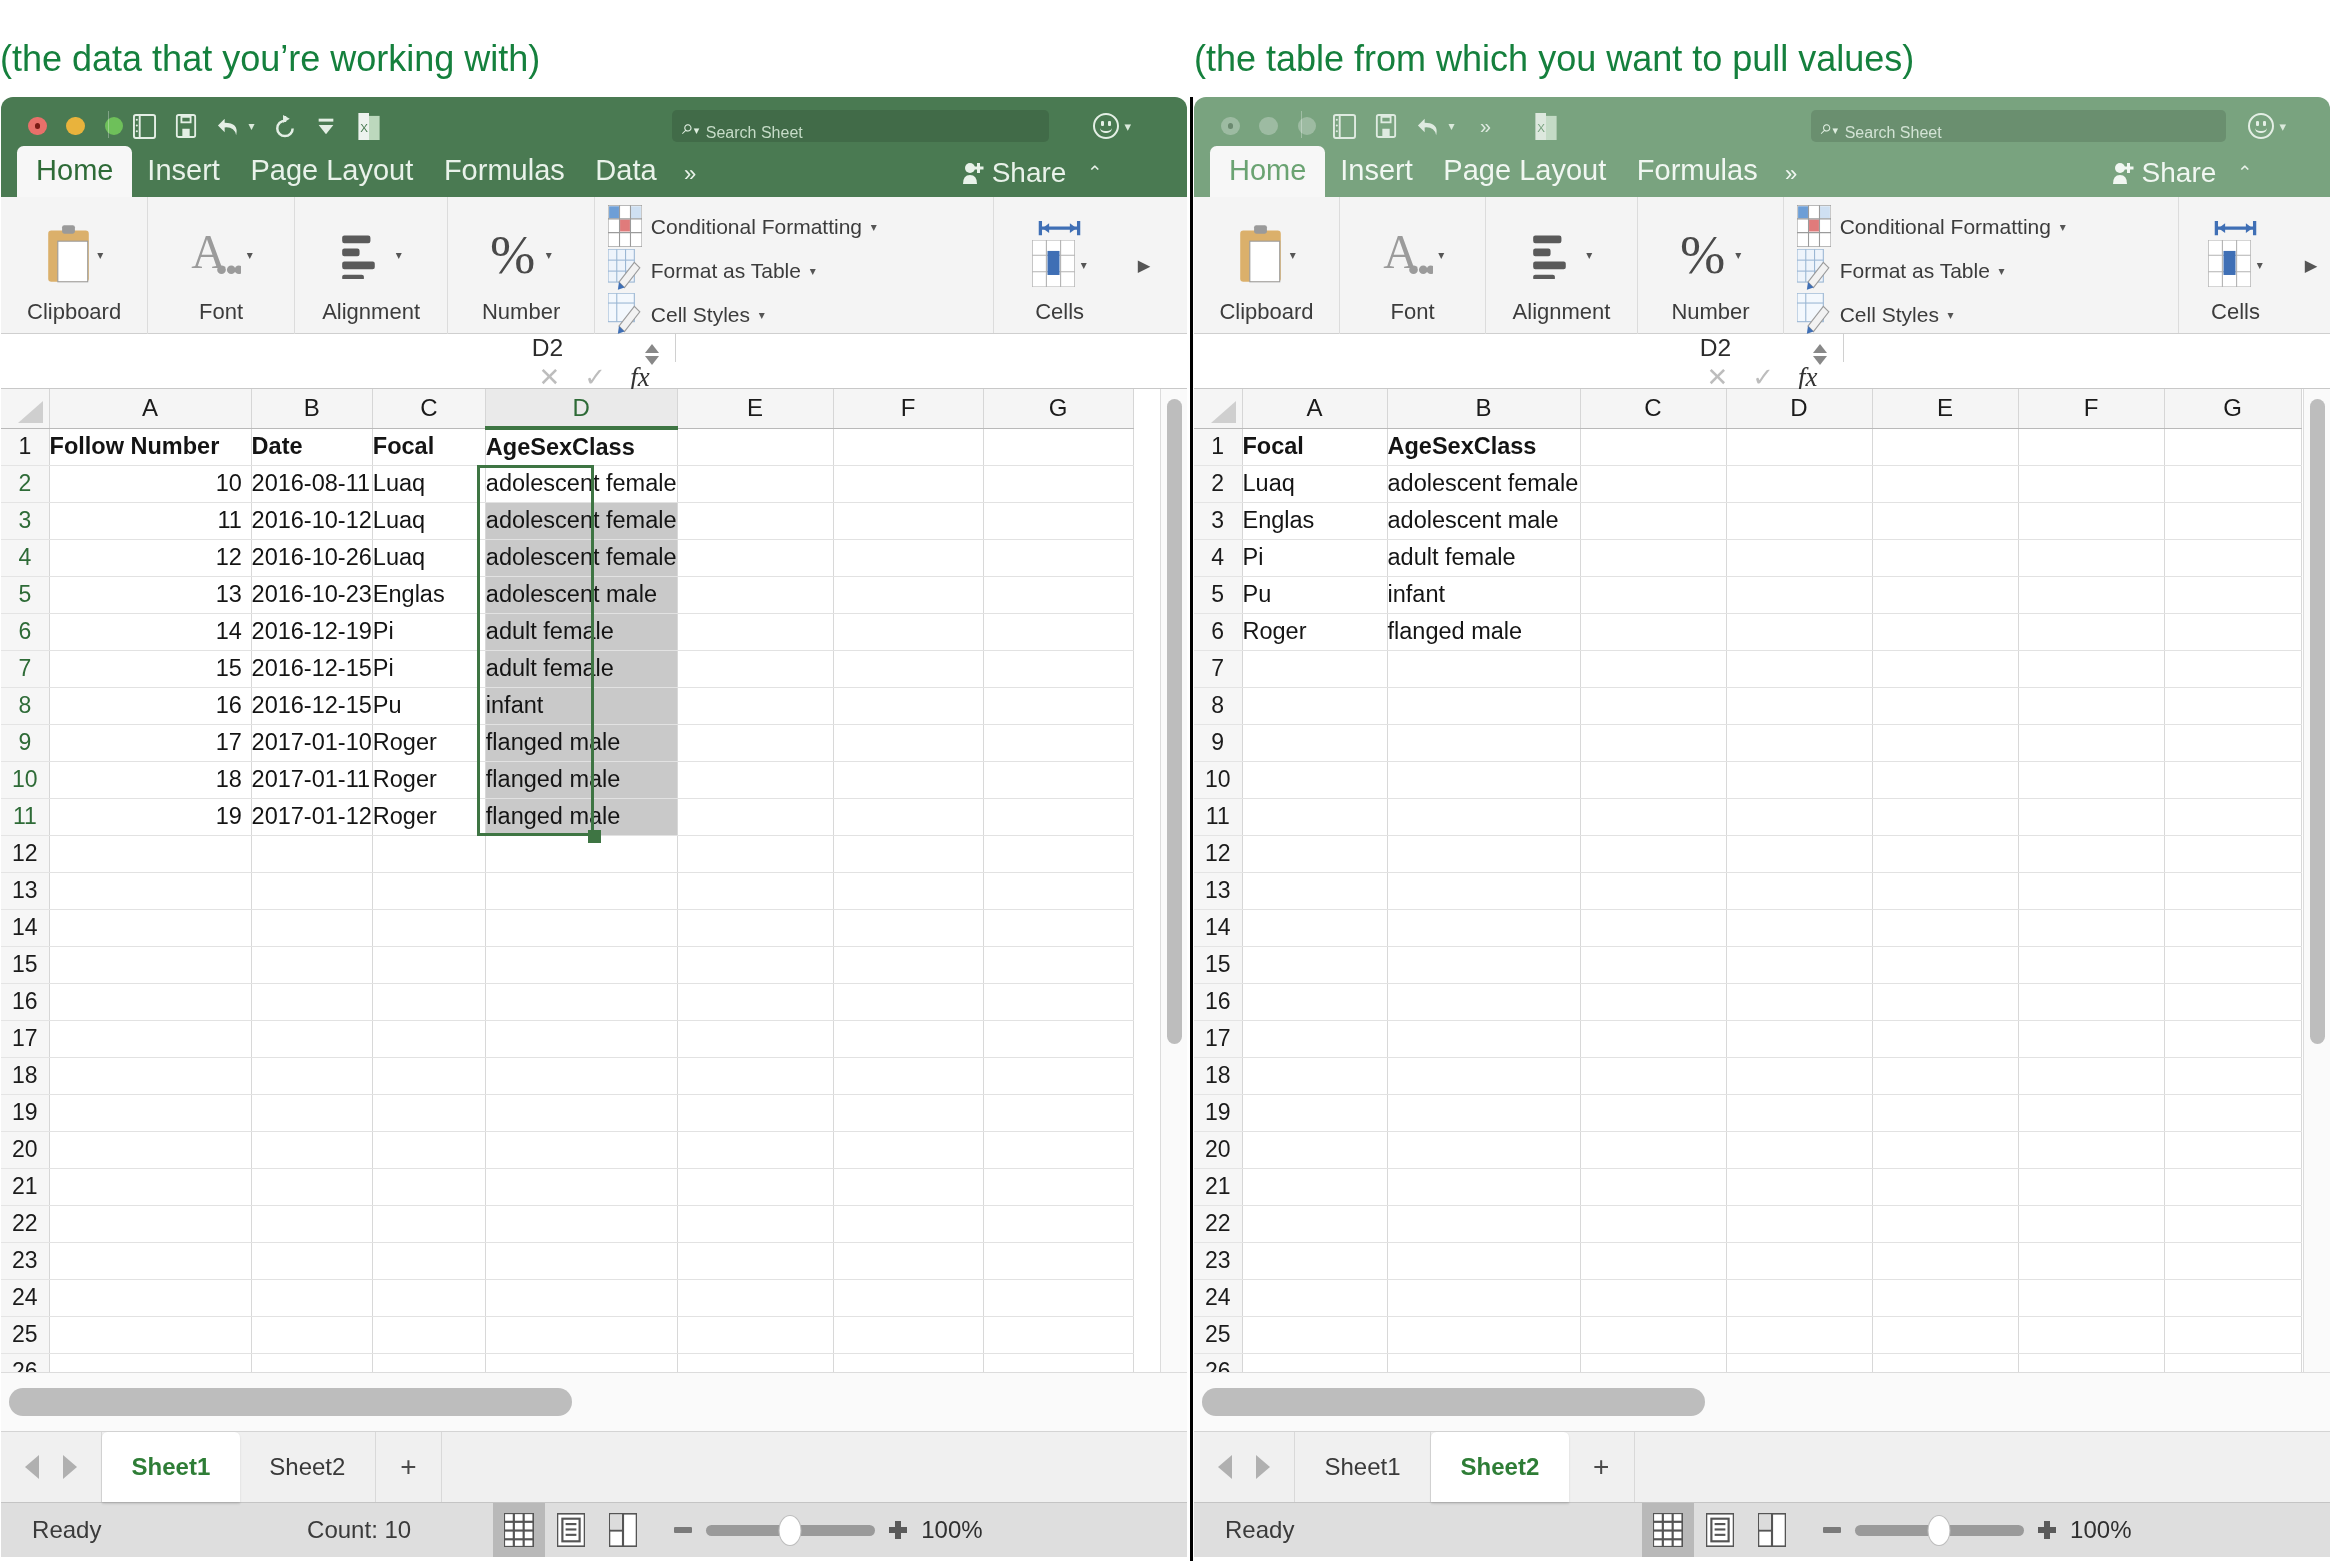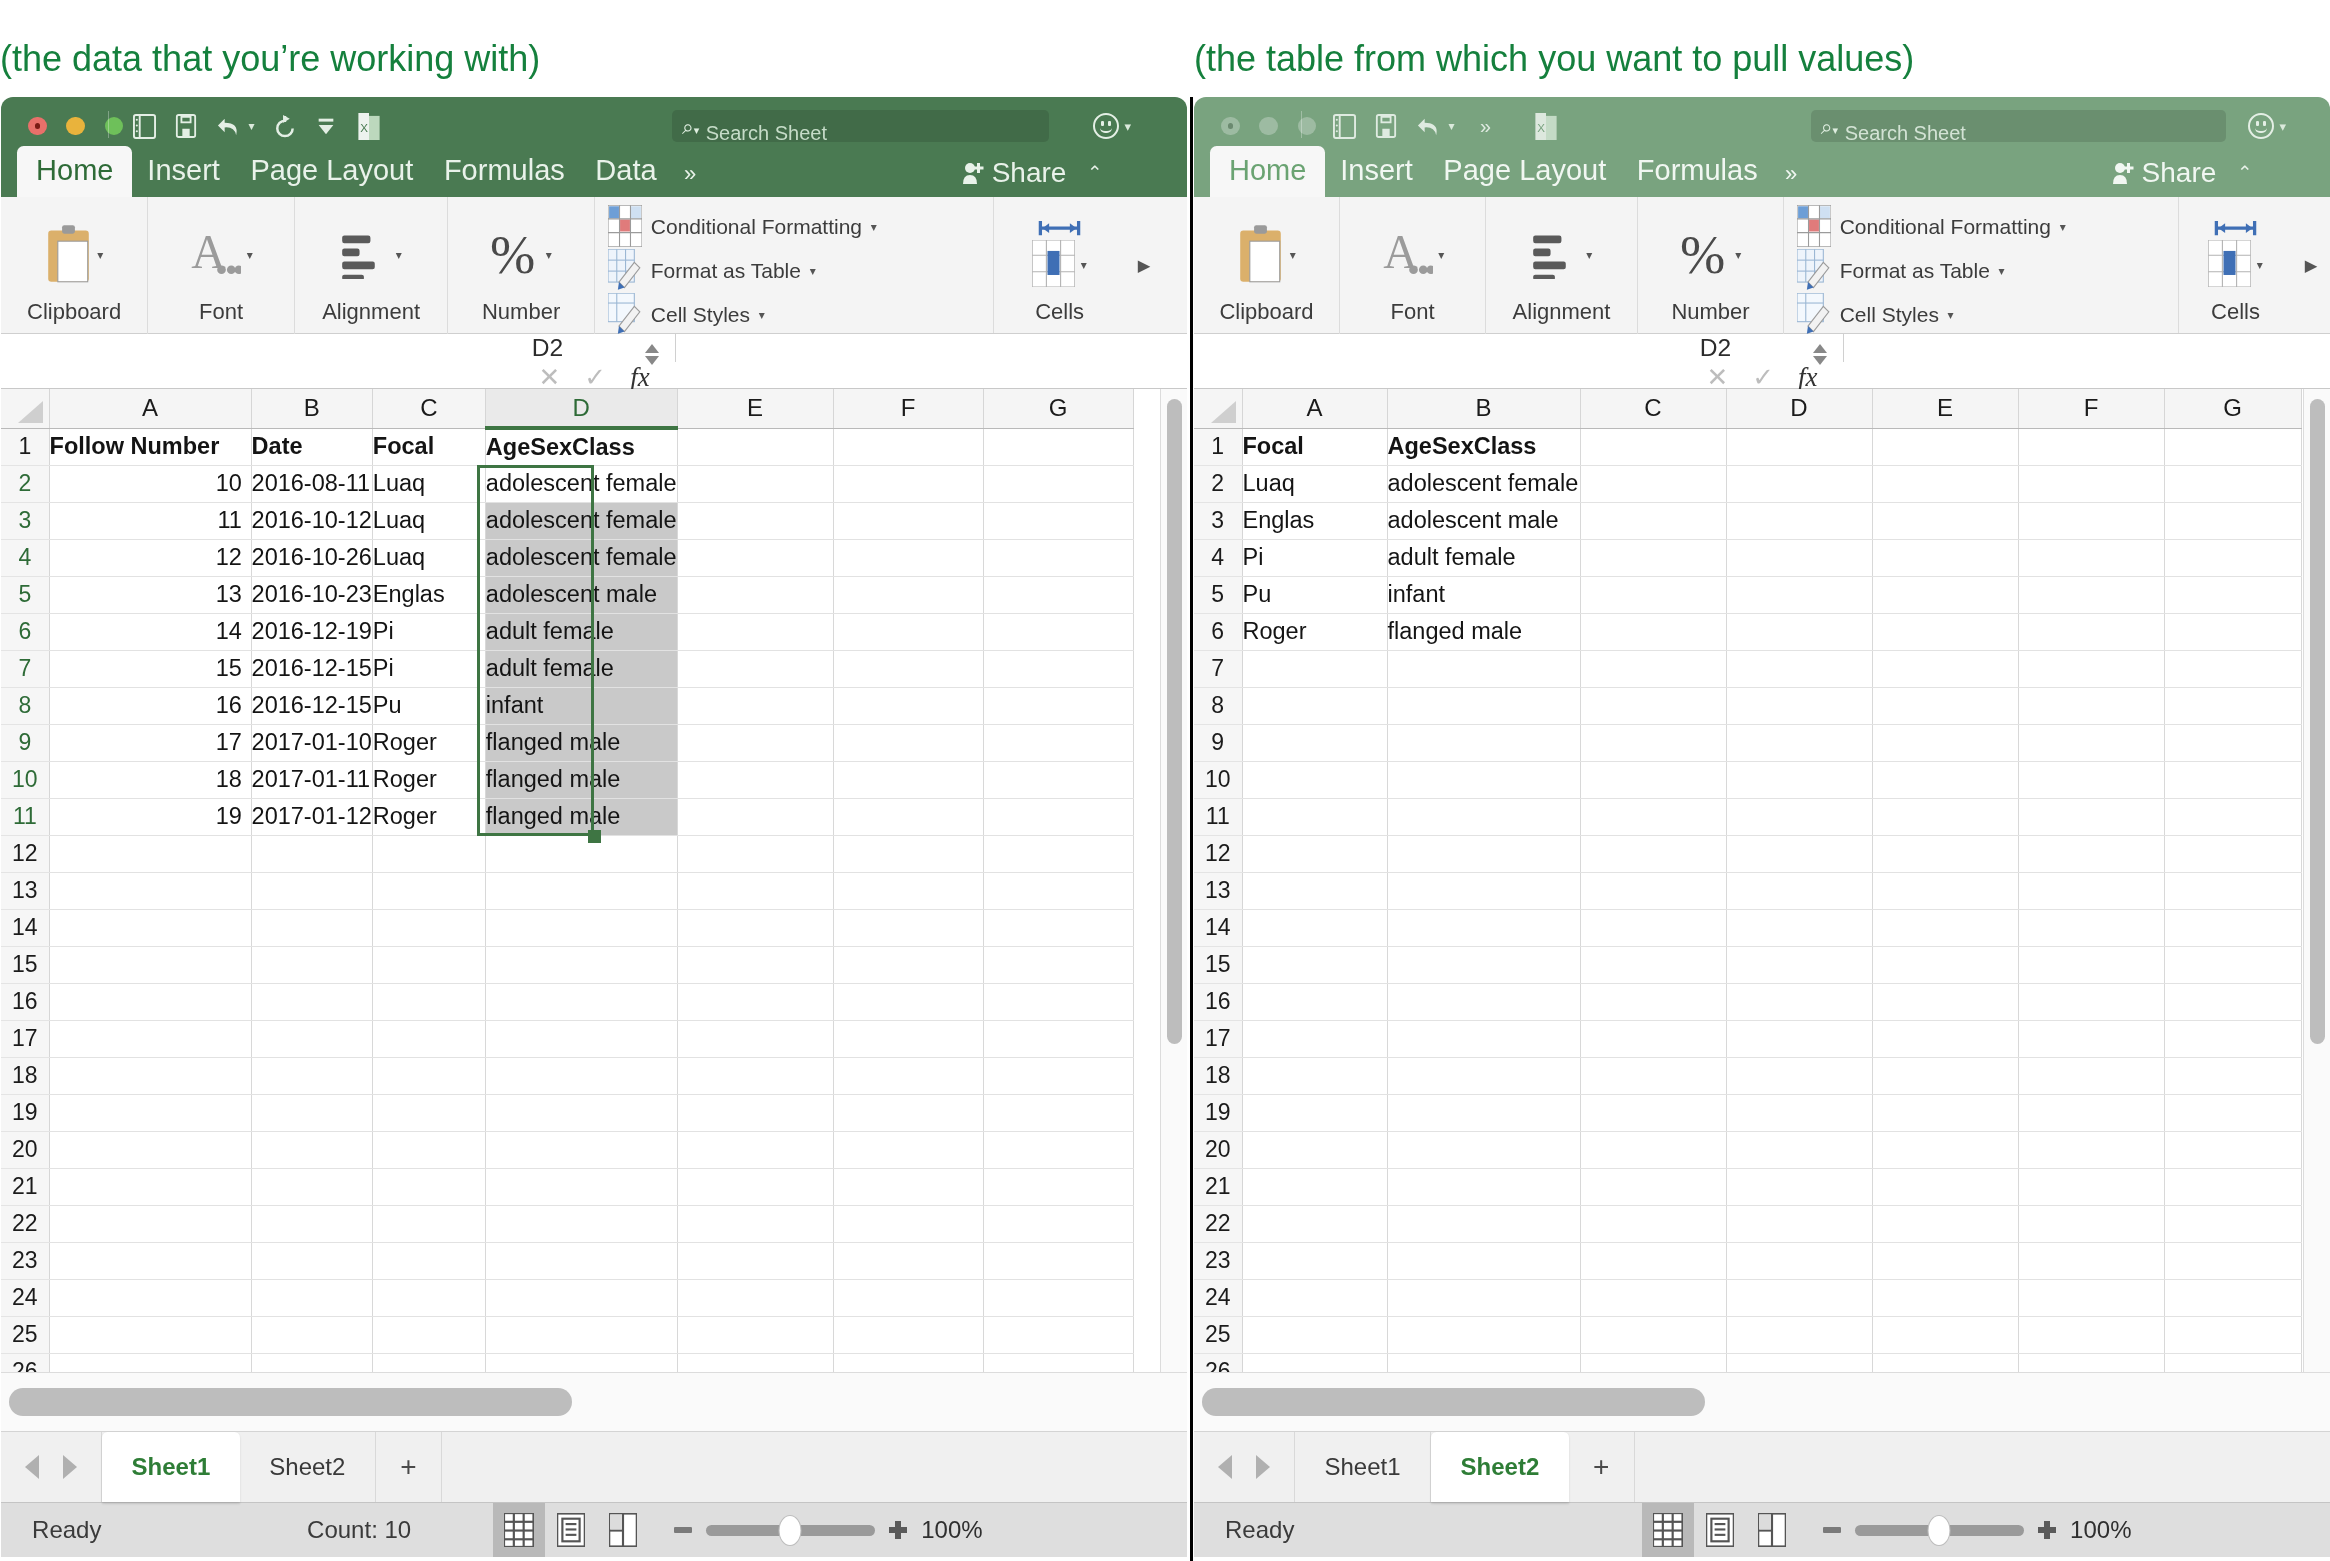--- a/index.html
+++ b/index.html
@@ -48,21 +48,21 @@
   .qa { position:absolute; top:15.3px; display:flex; align-items:center; gap:16.4px; }
   .qa-ico { width:26px; height:28px; display:flex; align-items:center; justify-content:center;
             color:#e4efe5; fill:#e4efe5; }
   #win-right .qa-ico { color:#eef5ef; fill:#eef5ef; opacity:.88; }
   .qa-caret { font-size:12px; color:#dbeadc; margin-left:-9.8px; }
 
   .searchbox { position:absolute; top:13px; height:32px;
                background:rgba(0,0,0,.12); border-radius:4.9px;
                display:flex; align-items:center; padding:0 9.8px; gap:6.6px; }
   .searchbox .sq { font-size:21px; color:#dfeee0; line-height:1; }
-  .searchbox .sph { font-size:20px; color:#c6dcc8;margin-top:14px; }
+  .searchbox .sph { font-size:16px; color:#c6dcc8;margin-top:14px; }
   #win-right .searchbox .sph { color:#d3e3d5; }
 
   .smiley { position:absolute; top:16.4px; display:flex; align-items:center; gap:5.5px; }
   .smiley .face { width:26px; height:26px; border-radius:50%; border:2.2px solid #e4efe5; position:relative; }
   .smiley .face i { position:absolute; width:2.7px; height:4.9px; background:#e4efe5; border-radius:1.1px; top:6px; }
   .smiley .face i.l { left:6px; } .smiley .face i.r { right:6px; }
   .smiley .face u { position:absolute; left:4.9px; right:4.9px; bottom:4.9px; height:4.9px;
                     border-bottom:2.2px solid #e4efe5; border-radius:0 0 9.8px 9.8px; }
   .smiley .cr { font-size:13px; color:#dbeadc; }
 

